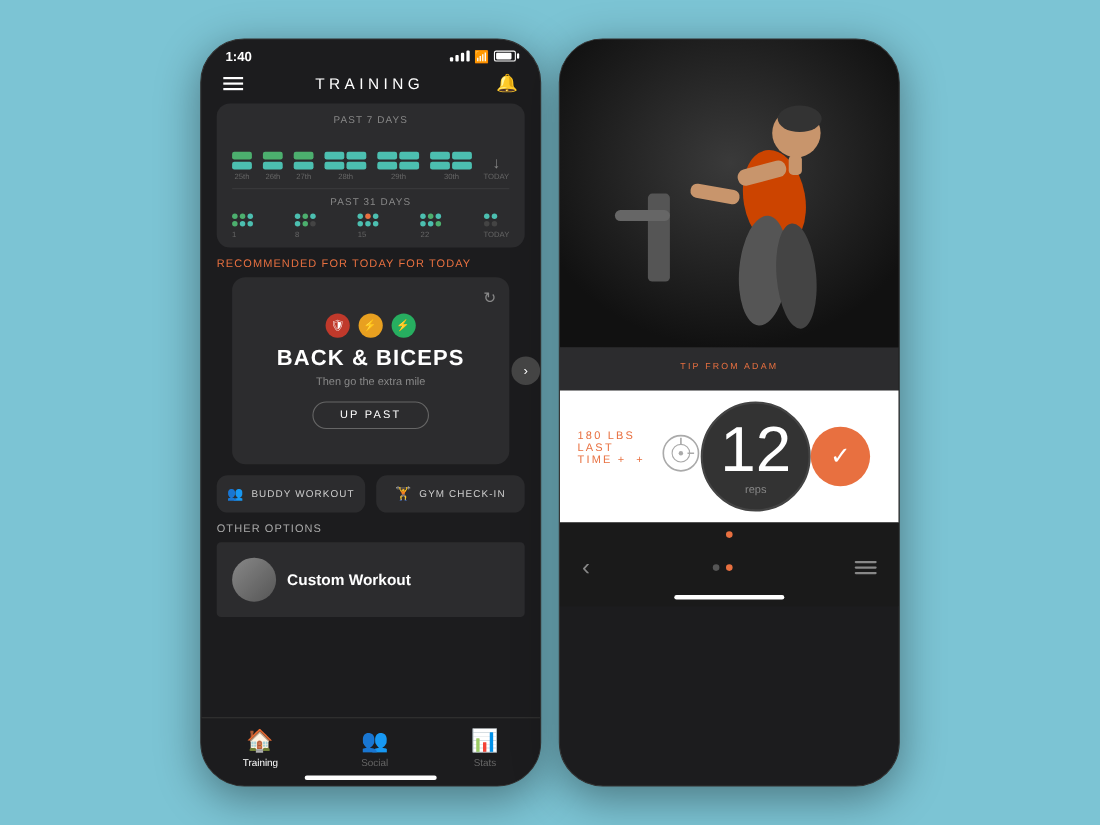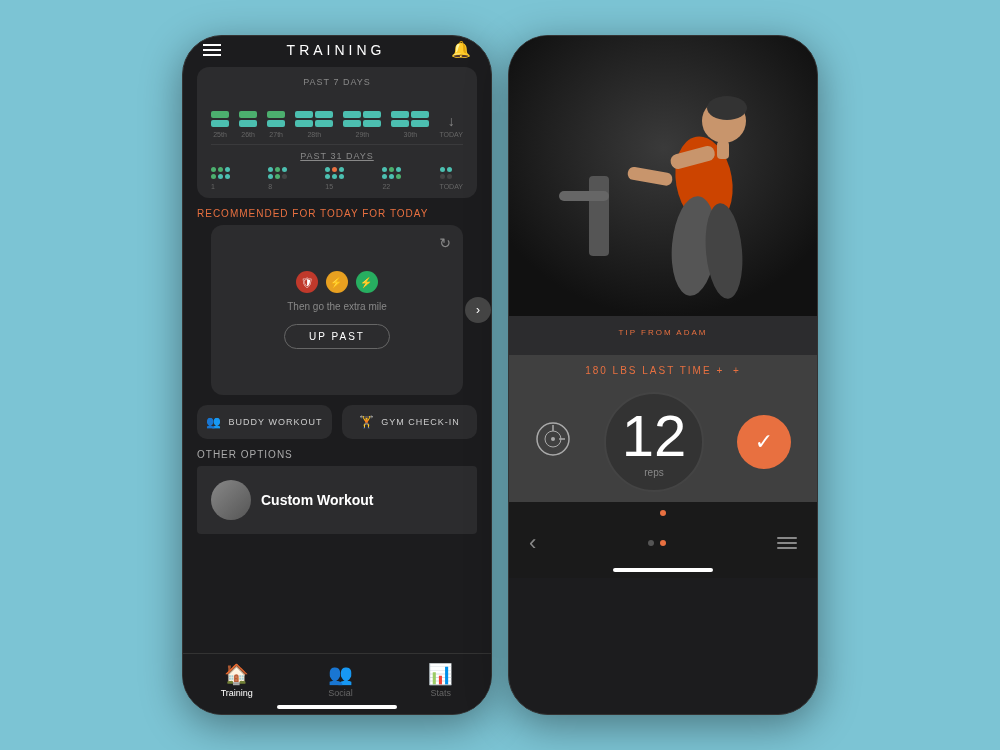--- a/index.html
+++ b/index.html
@@ -77,21 +77,21 @@
     .bar-row { display: flex; gap: 2px; }
     .bar-seg { height: 7px; width: 18px; border-radius: 2px; }
     .bar-green { background: #4caf6e; }
     .bar-teal { background: #4cbfb0; }
     .day-label { font-size: 7px; color: #666; margin-top: 2px; }
     .download-col { display: flex; flex-direction: column; align-items: center; justify-content: flex-end; }
     .download-icon { color: #888; font-size: 14px; margin-bottom: 2px; }
     .today-label { font-size: 7px; color: #666; }
 
     .divider-line { border: none; border-top: 1px solid #3a3a3c; margin: 6px 0; }
-    .past31-label { text-align: center; font-size: 9px; color: #888; letter-spacing: 1px; margin-bottom: 6px; text-decoration: underline; }
+    .past31-label { text-align: center; font-size: 9px; color: #888; letter-spacing: 1px; margin-bottom: 6px; }
     .dots-grid { display: flex; justify-content: space-between; align-items: flex-end; }
     .dots-col { display: flex; flex-direction: column; gap: 2px; }
     .dots-row { display: flex; gap: 2px; }
     .dot { width: 5px; height: 5px; border-radius: 50%; }
     .dot-green { background: #4caf6e; }
     .dot-teal { background: #4cbfb0; }
     .dot-orange { background: #e87040; }
     .dot-gray { background: #444; }
     .grid-label { font-size: 7px; color: #666; margin-top: 2px; }
 
@@ -203,24 +203,24 @@
     .tip-card {
       background: #2c2c2e;
       margin: 0;
       padding: 12px 16px;
       flex-shrink: 0;
     }
     .tip-label { font-size: 8px; letter-spacing: 2px; color: #e87040; text-align: center; margin-bottom: 6px; }
     .tip-text { font-size: 12px; color: #ccc; line-height: 1.4; }
 
     .counter-section {
-      background: #404040;
+      background: #ffffff;
       flex: 1;
       display: flex;
-      flex-direction: column;
+      flex-direction: row;
       align-items: center;
       padding: 10px 16px;
     }
     .last-time-label {
       font-size: 10px;
       letter-spacing: 2px;
       color: #888;
       margin-bottom: 16px;
     }
     .last-time-label span { color: #e87040; }
@@ -286,20 +286,35 @@
     .menu-line { width: 20px; height: 2px; background: #888; border-radius: 1px; }
     .phone2-home-bar { width: 100px; height: 4px; background: white; border-radius: 2px; margin: 6px auto 6px; }
   </style>
 </head>
 <body>
 
 <div class="phones-container">
 
   <div class="phone">
 
+    <div class="status-bar">
+      <span>1:40</span>
+      <div class="status-icons">
+        <div class="signal-bars">
+          <div class="signal-bar" style="height:4px;"></div>
+          <div class="signal-bar" style="height:6px;"></div>
+          <div class="signal-bar" style="height:8px;"></div>
+          <div class="signal-bar" style="height:10px;"></div>
+        </div>
+        <span style="font-size:11px;">📶</span>
+        <div class="battery">
+          <div class="battery-fill"></div>
+        </div>
+      </div>
+    </div>
 
     <div class="phone1-content">
 
       <div class="phone1-header">
         <div class="hamburger">
           <span></span>
             <span></span>
             <span></span>
         </div>
         <span class="header-title">TRAINING</span>
@@ -466,20 +481,21 @@
       </div>
 
       <div style="position:relative; margin: 0 14px;">
         <div class="workout-card">
           <span class="share-icon">↻</span>
           <div class="workout-icons">
             <div class="w-icon w-icon-red">🛡</div>
             <div class="w-icon w-icon-yellow">⚡</div>
             <div class="w-icon w-icon-green">⚡</div>
           </div>
+          <div class="workout-title">BACK &amp; BICEPS</div>
           <div class="workout-subtitle">Then go the extra mile</div>
           <button class="up-next-btn">UP PAST</button>
         </div>
         <div class="carousel-dot-right">›</div>
       </div>
 
       <div class="action-btns">
         <div class="action-btn">
           <span class="action-btn-icon">👥</span>
           <span>BUDDY WORKOUT</span>

